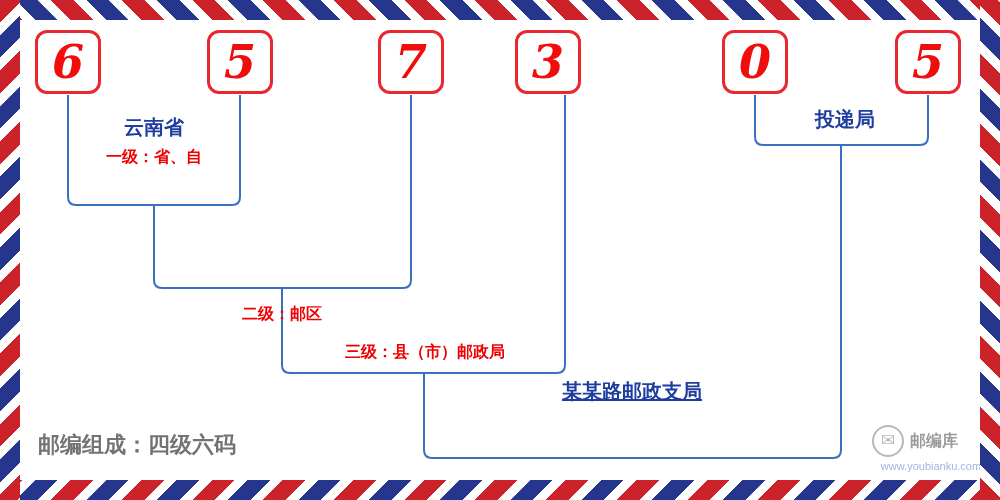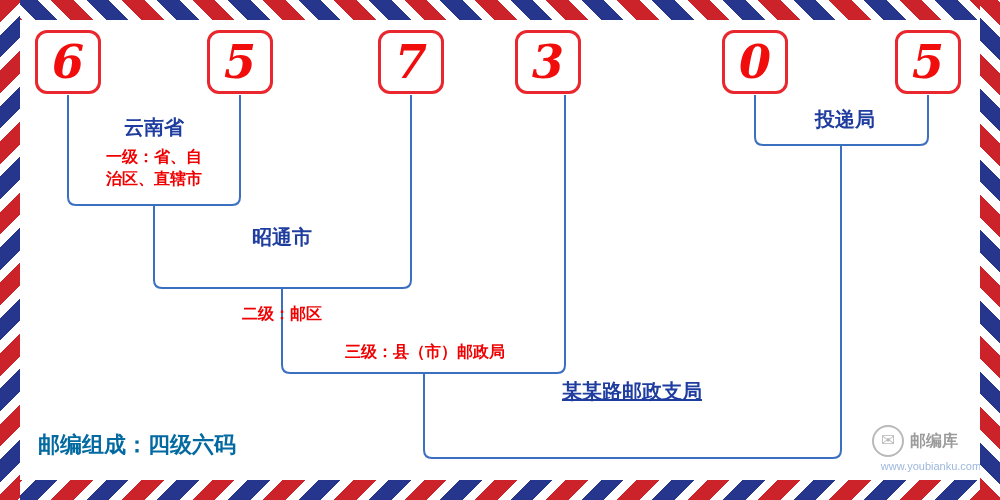--- a/index.html
+++ b/index.html
@@ -27,21 +27,21 @@
   .digit-box span{color:#f20d0d;font-family:"DejaVu Serif","Liberation Serif",serif;
     font-style:italic;font-weight:bold;font-size:46px;line-height:1;}
 
   
   .place-name{position:absolute;z-index:2;text-align:center;color:#1f3d9e;
     font-weight:bold;font-size:20px;line-height:22px;}
   .level-desc{position:absolute;z-index:2;text-align:center;color:#f00000;
     font-weight:bold;font-size:16px;line-height:22px;}
 
   
-  #composition-note{position:absolute;left:38px;top:430px;z-index:2;color:#0369a1;
+  #composition-note{position:absolute;left:38px;top:430px;z-index:2;color:#737373;
     font-weight:bold;font-size:22px;}
 
   
   #watermark{position:absolute;left:872px;top:425px;width:118px;z-index:2;}
   #watermark .row{display:flex;align-items:center;}
   #logo-circle{width:28px;height:28px;border:2px solid #b9b9b9;border-radius:50%;
     color:#b9b9b9;font-size:17px;line-height:28px;text-align:center;flex:0 0 auto;}
   #logo-text{color:#9b9b9b;font-weight:bold;font-size:16px;margin-left:6px;white-space:nowrap;}
   #logo-url{color:#9db7dd;font-size:11px;text-align:center;margin-top:3px;}
 </style>
@@ -77,23 +77,21 @@
     </div>
   <div class="digit-box" style="left:722px;">
       <span>0</span>
     </div>
   <div class="digit-box" style="left:895px;">
       <span>5</span>
     </div>
 
   <div class="place-name" style="left:74px;top:116px;width:160px;">云南省</div>
   <div class="level-desc" style="left:74px;top:146px;width:160px;">一级：省、自</div>
-  <div class="level-desc" style="left:74px;top:168px;width:160px;">治区、直辖市</div>
 
-  <div class="place-name" style="left:202px;top:226px;width:160px;">昭通市</div>
   <div class="level-desc" style="left:202px;top:256px;width:160px;margin-top:47px;">二级：邮区</div>
 
   <div class="level-desc" style="left:305px;top:341px;width:240px;">三级：县（市）邮政局</div>
 
   <div class="place-name" style="left:512px;top:380px;width:240px;text-decoration:underline;">某某路邮政支局</div>
 
   <div class="place-name" style="left:765px;top:108px;width:160px;">投递局</div>
 
   <div id="composition-note">邮编组成：四级六码</div>
 

